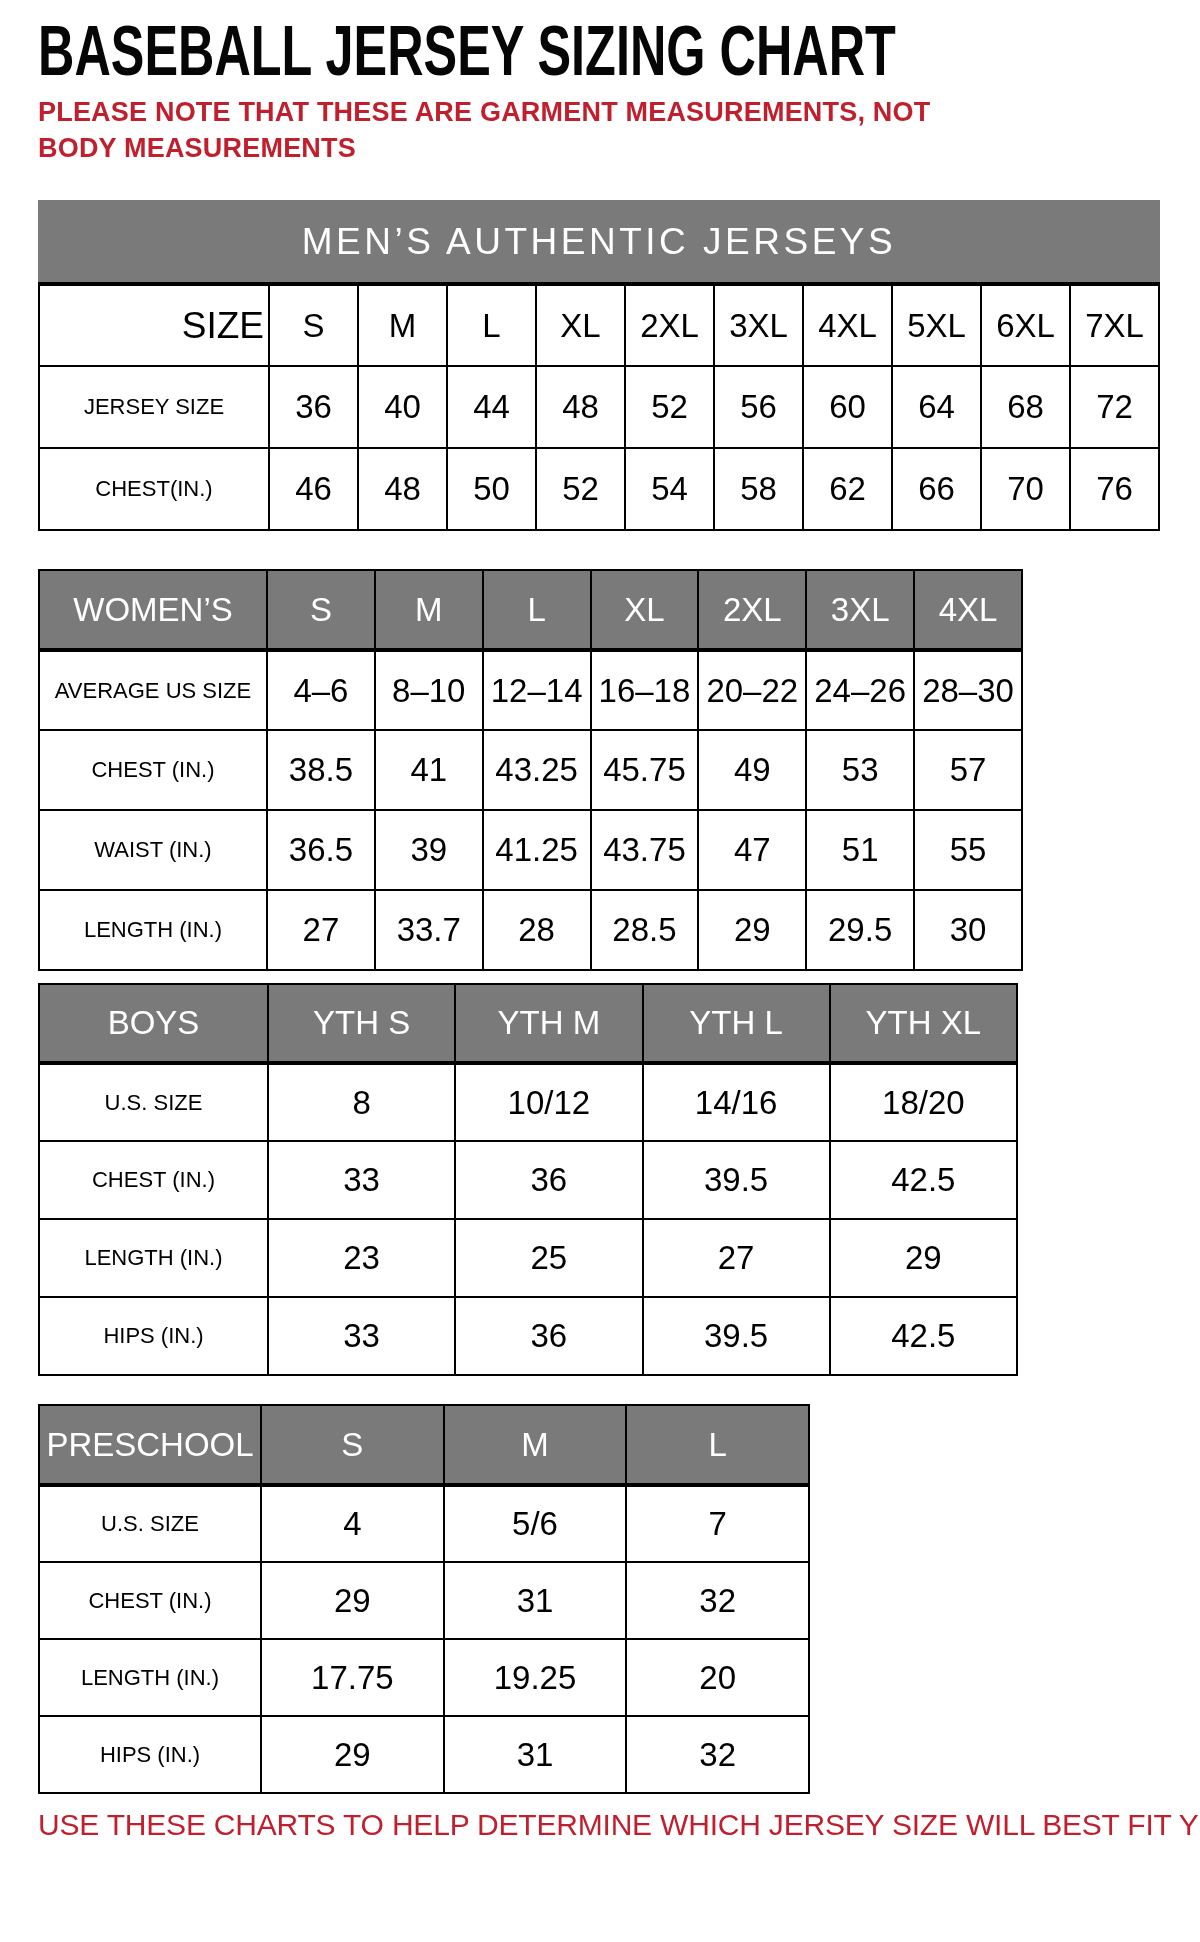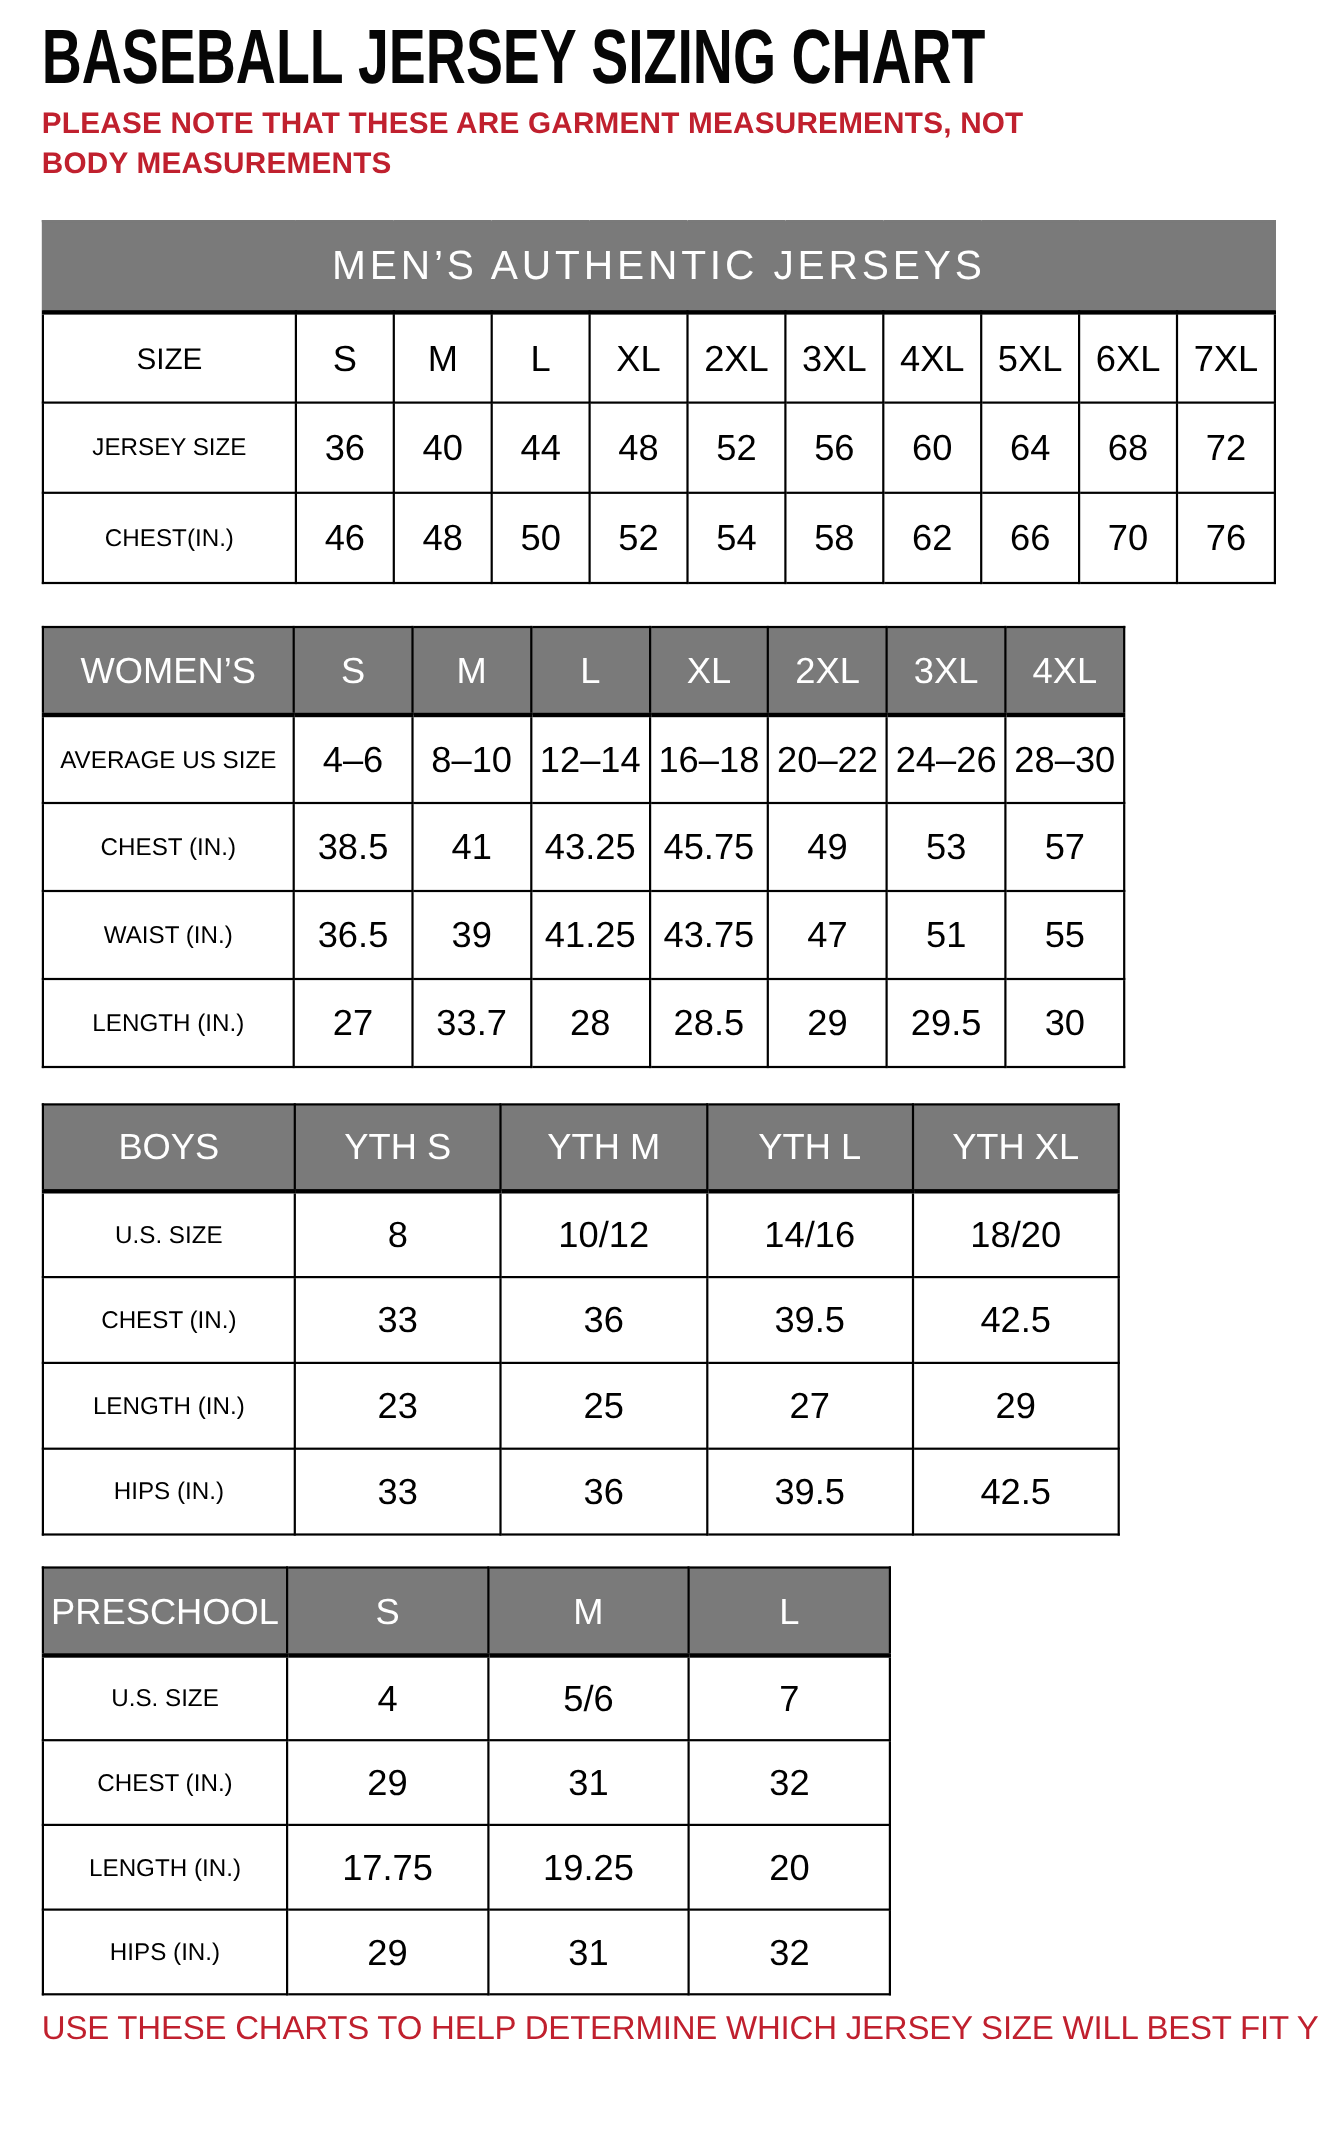--- a/index.html
+++ b/index.html
@@ -43,32 +43,32 @@
   .tbl tr.banner-row td{
     background:var(--gray);color:var(--header-text);
     font-size:37px;letter-spacing:3.5px;
     border:2px solid var(--gray);border-bottom:4px solid var(--border);
   }
   .tbl tr.gray-header td{
     background:var(--gray);color:var(--header-text);
     border-bottom:4px solid var(--border);
   }
   .tbl tr.gray-header td.label-cell{font-size:33px;}
-  .tbl tr.plain-header td.label-cell{font-size:27px;}
+  .tbl tr.plain-header td.label-cell{font-size:37px;text-align:right;}
 
   .t-mens{width:1122px;margin-top:34px;}
   .t-mens col.label-col{width:230px;}
   .t-mens tr{height:82px;}
   .t-mens tr.banner-row{height:83px;}
 
   .t-womens{width:985px;margin-top:38px;}
   .t-womens col.label-col{width:228px;}
   .t-womens tr{height:80px;}
 
-  .t-boys{width:980px;margin-top:32px;}
+  .t-boys{width:980px;margin-top:12px;}
   .t-boys col.label-col{width:229px;}
   .t-boys tr{height:78px;}
   .t-boys tr.gray-header{height:79px;}
 
   .t-preschool{width:772px;margin-top:28px;}
   .t-preschool col.label-col{width:222px;}
   .t-preschool tr{height:77px;}
   .t-preschool tr.gray-header{height:80px;}
 </style>
 </head>

